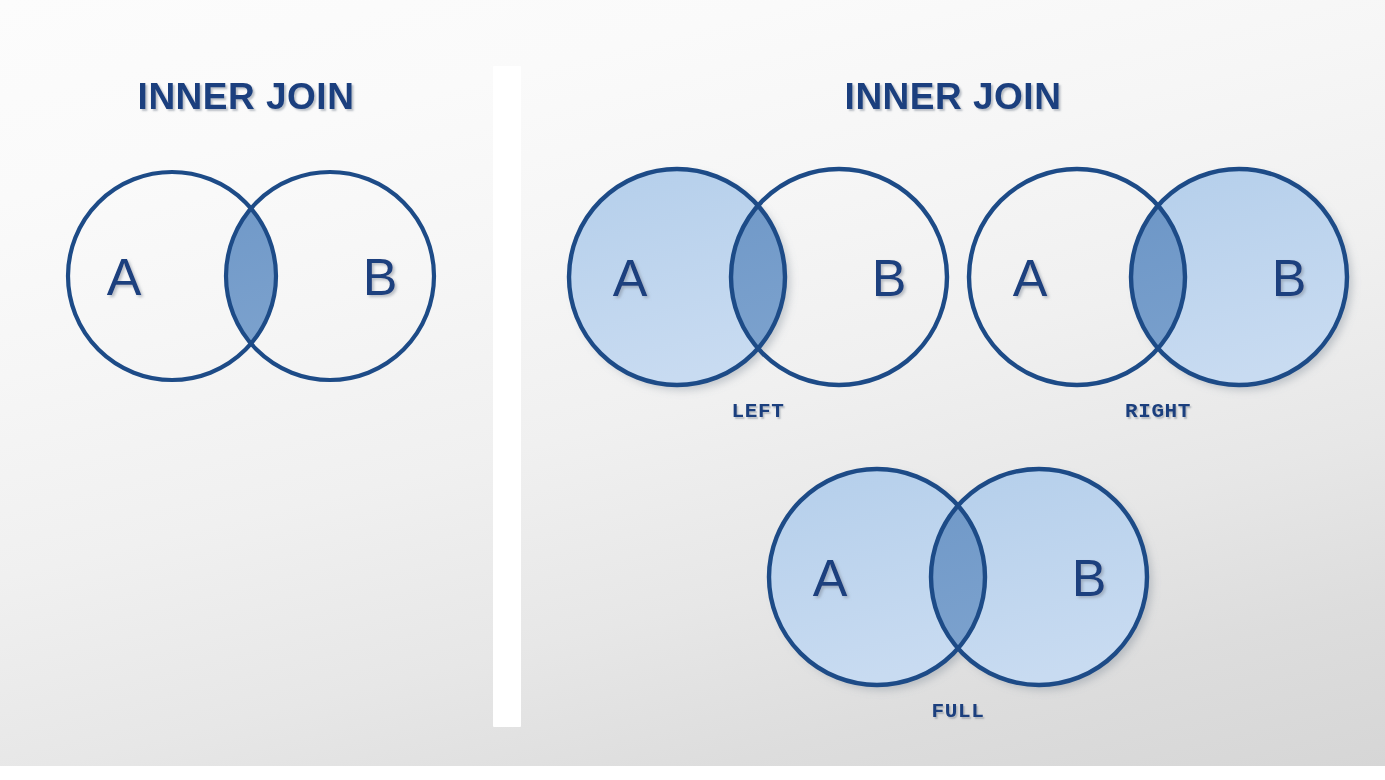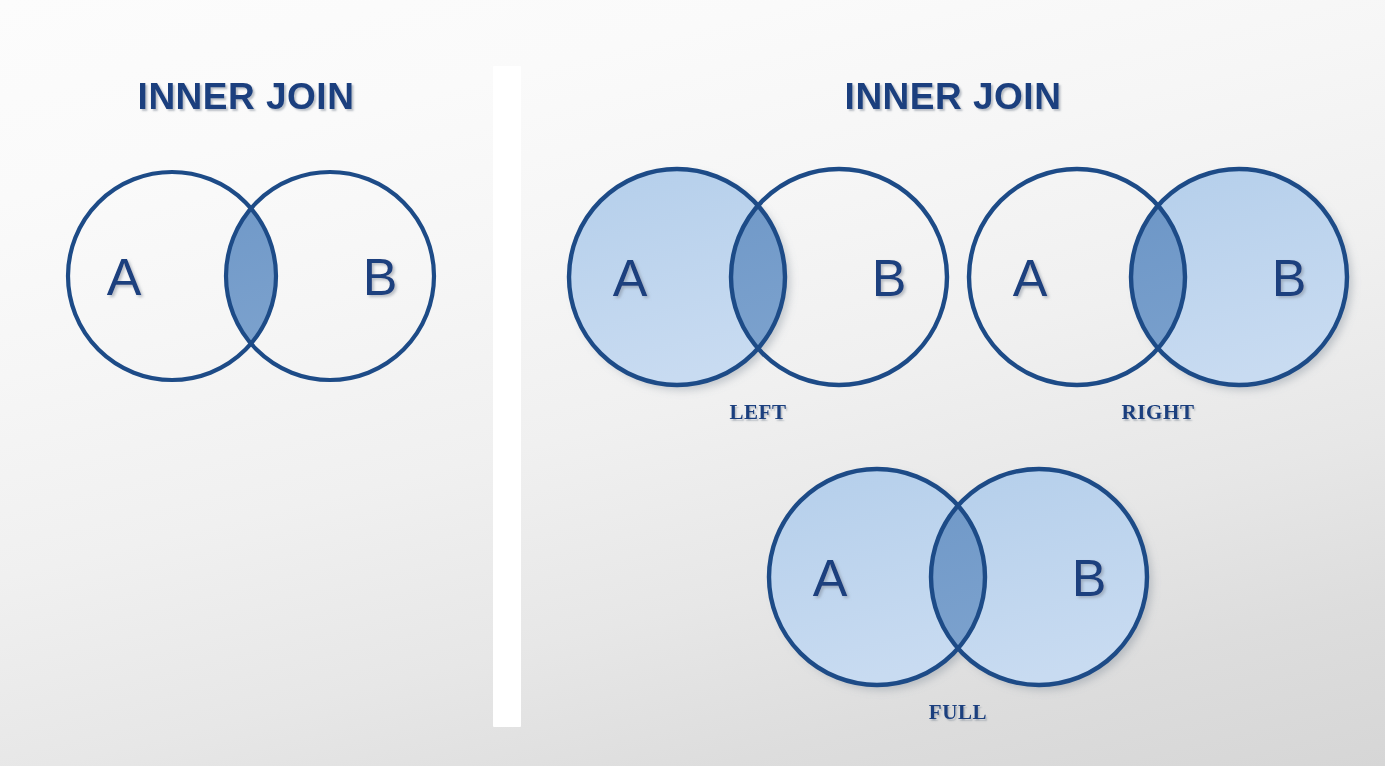--- a/index.html
+++ b/index.html
@@ -64,21 +64,21 @@
   .venn svg {
     display: block;
     overflow: visible;
   }
 
   .venn-label {
     position: absolute;
     left: 0;
     width: 100%;
     text-align: center;
-    font-family: Liberation Serif, serif;
+    font-family: Liberation Mono, monospace;
     font-weight: bold;
     font-size: 21px;
     letter-spacing: 0.6px;
     color: #1b3f7e;
     text-shadow: 1.5px 1.5px 1.5px rgba(120,130,145,0.45);
     white-space: nowrap;
   }
 
   
   #venn-inner { left: 62px;  top: 162px; width: 378px; height: 228px; }

